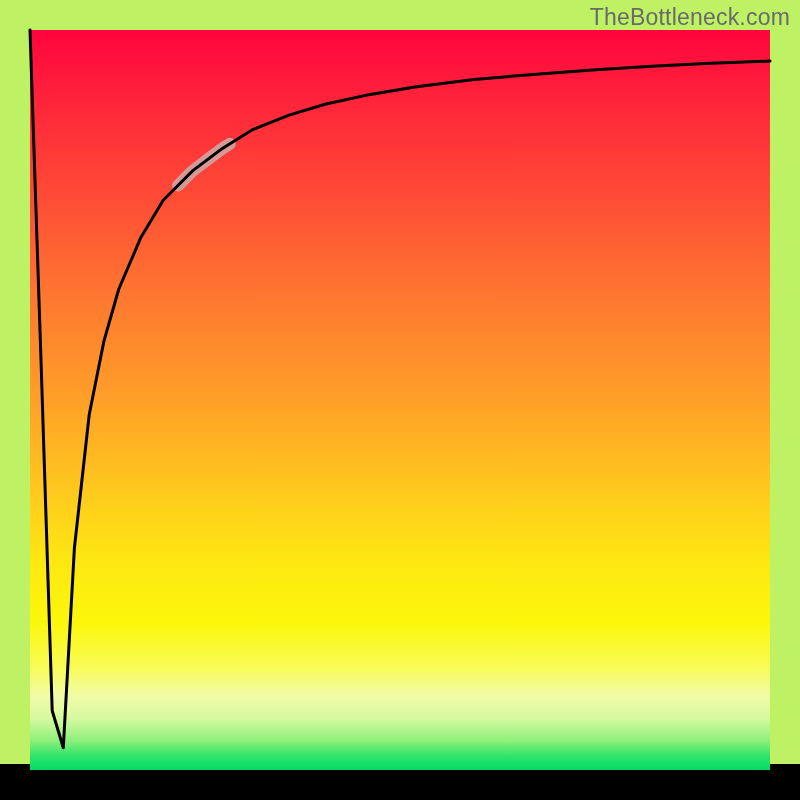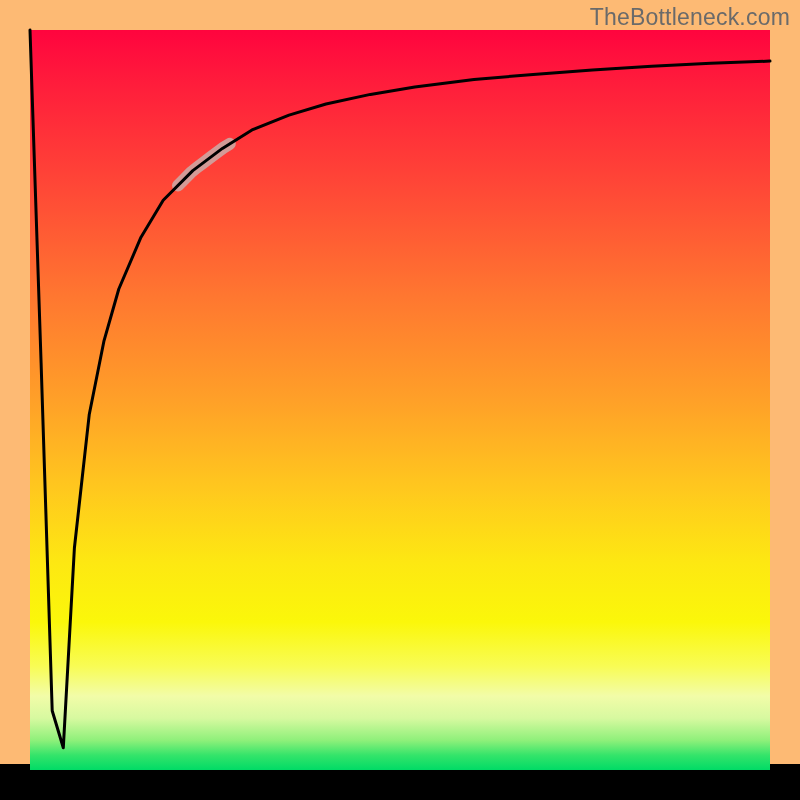--- a/index.html
+++ b/index.html
@@ -8,21 +8,21 @@
     width: 800px;
     height: 800px;
     background: #000;
     font-family: Arial, Helvetica, sans-serif;
     overflow: hidden;
   }
   .frame {
     position: relative;
     width: 800px;
     height: 764px;
-    background: #fdba74;
+    background: #bef264;
   }
   .plot {
     position: absolute;
     left: 30px;
     top: 30px;
     width: 740px;
     height: 740px;
     
     background: linear-gradient(
       to bottom,

